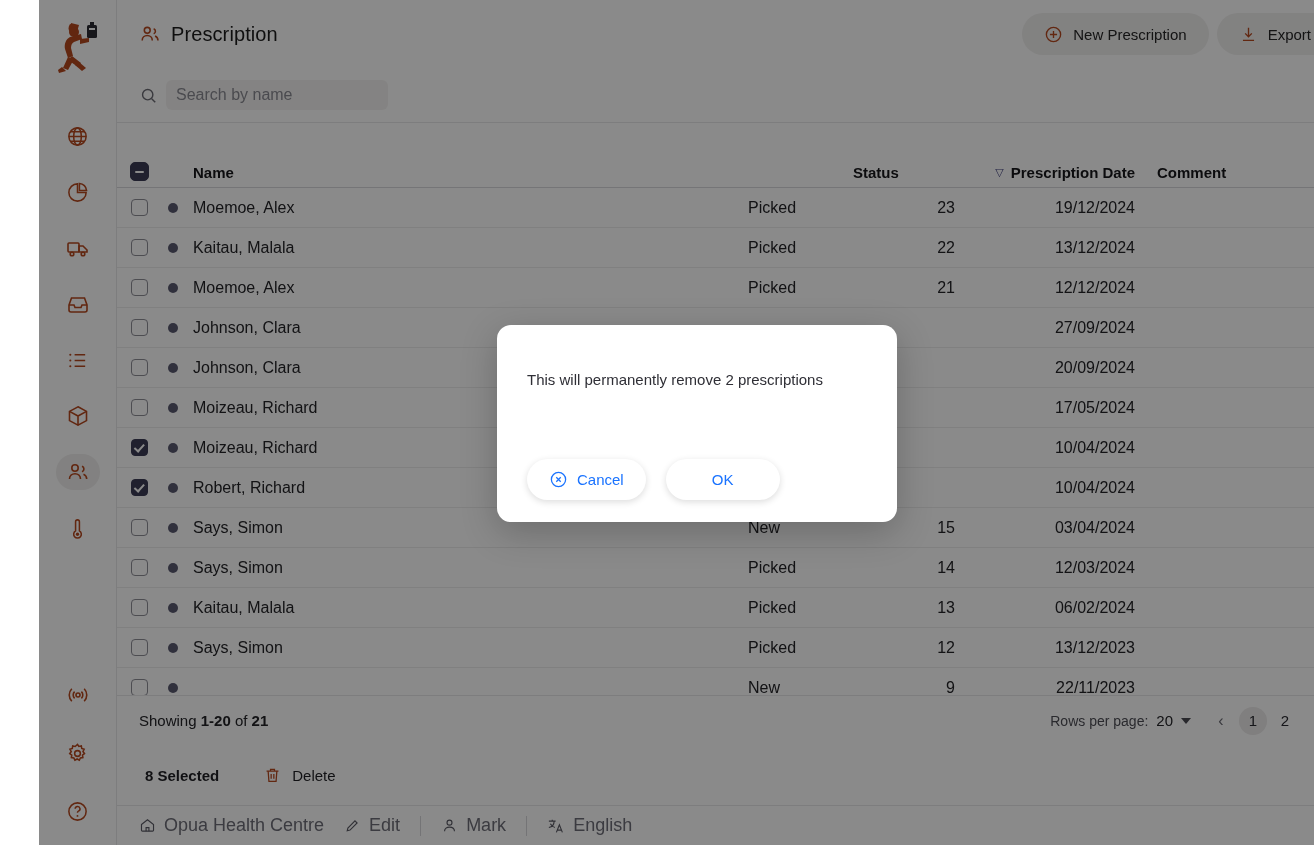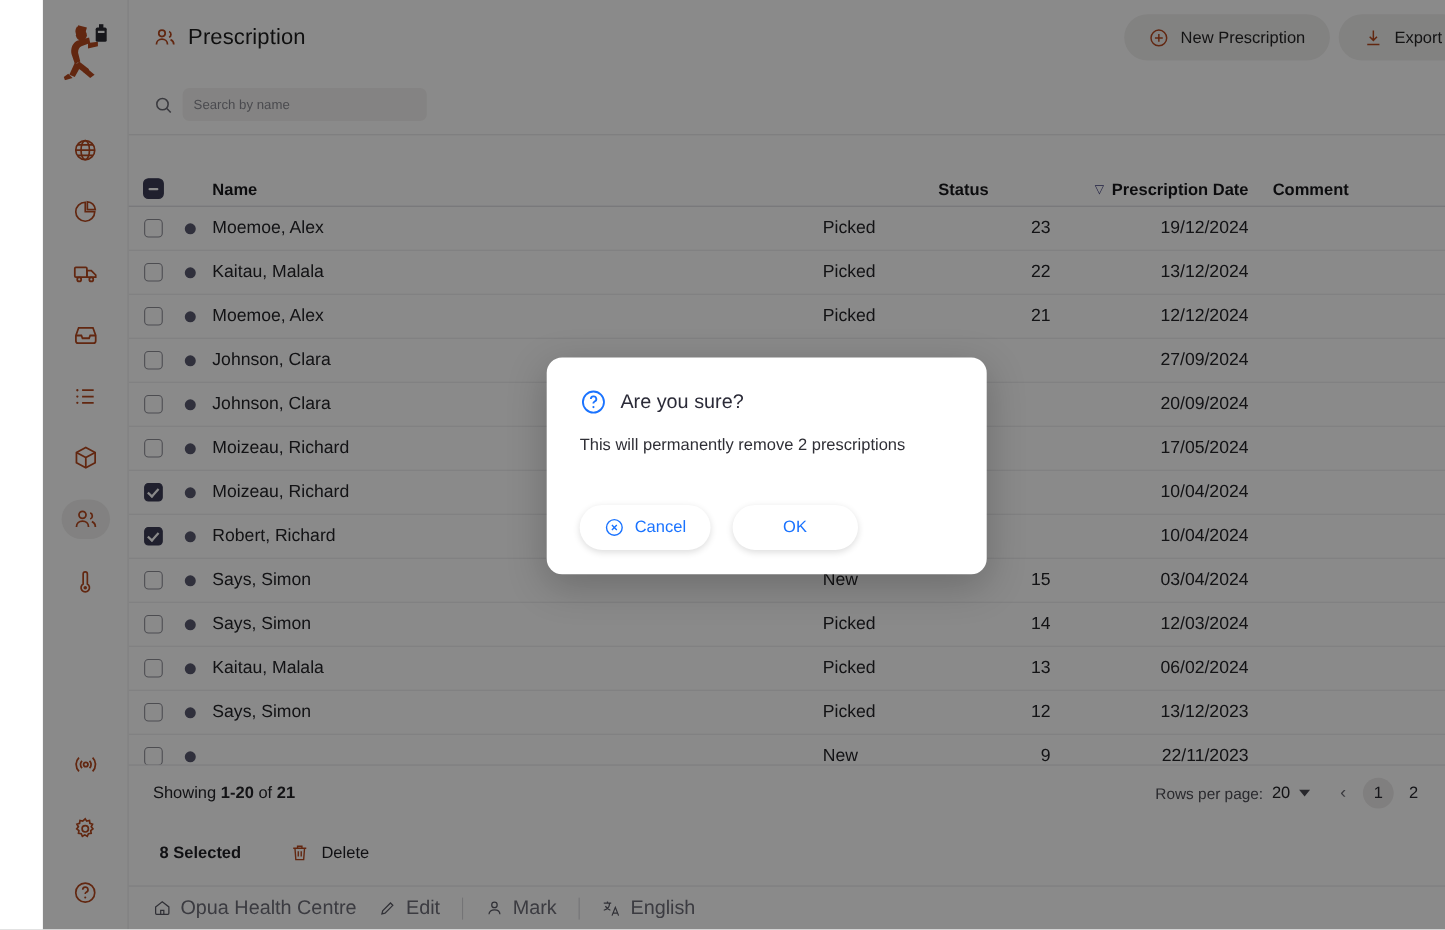--- a/index.html
+++ b/index.html
@@ -78,21 +78,21 @@
 
   
   .search-row { height: 54px; flex: 0 0 54px; display: flex; align-items: center; padding: 0 22px; }
   .search-box { display: flex; align-items: center; gap: 8px; }
   .search-icon { color: #6b6b74; display: flex; }
   .search-field {
     width: 222px; height: 30px;
     background: #f4f3f2;
     border: none; border-radius: 6px;
     padding: 0 10px;
-    font-size: 12px; color: #3b3b43;
+    font-size: 16px; color: #3b3b43;
     font-family: "Liberation Sans", sans-serif;
     outline: none;
   }
   .search-field::placeholder { color: #8a8a92; }
 
   
   .table-region {
     flex: 1 1 auto; min-height: 0;
     display: flex; flex-direction: column;
     border-top: 1px solid #e7e7e9;
@@ -695,30 +695,20 @@
           </svg>
         </span>
         <span>English</span>
       </span>
     </div>
   </div>
 
   <div id="scrim"></div>
 
   <div class="modal">
-    <div class="modal-title-row">
-      <span class="q-icon">
-        <svg width="25" height="25" viewBox="0 0 24 24" fill="none" stroke="currentColor" stroke-width="1.6">
-          <circle cx="12" cy="12" r="9.2"></circle>
-          <path d="M9.7 9.4a2.4 2.4 0 1 1 3.1 2.3c-.6.3-.9.8-.9 1.6"></path>
-          <circle cx="12" cy="16.4" r=".95" fill="currentColor" stroke="none"></circle>
-        </svg>
-      </span>
-      <span class="modal-title">Are you sure?</span>
-    </div>
     <div class="modal-body">This will permanently remove 2 prescriptions</div>
     <div class="modal-actions">
       <button class="m-btn">
         <span class="mi">
           <svg width="19" height="19" viewBox="0 0 24 24" fill="none" stroke="currentColor" stroke-width="1.6">
             <circle cx="12" cy="12" r="9"></circle>
               <path d="M9.2 9.2l5.6 5.6M14.8 9.2l-5.6 5.6"></path>
           </svg>
         </span>
         <span>Cancel</span>

